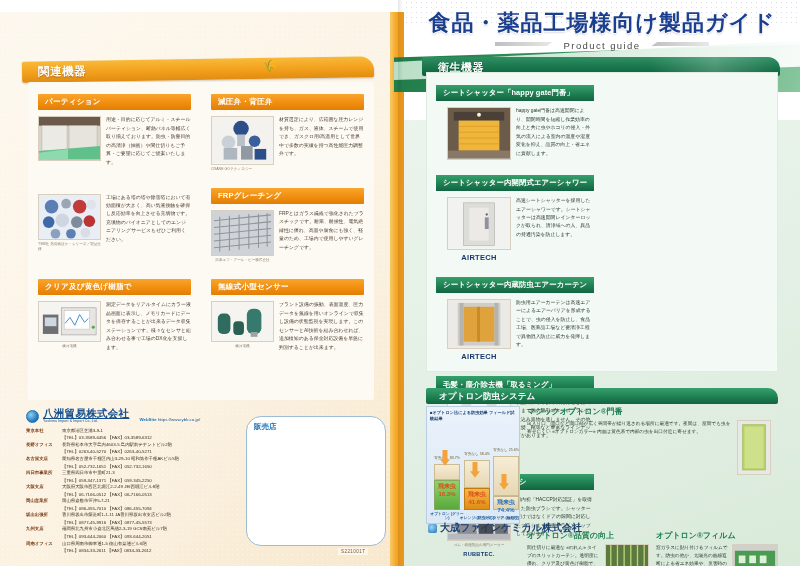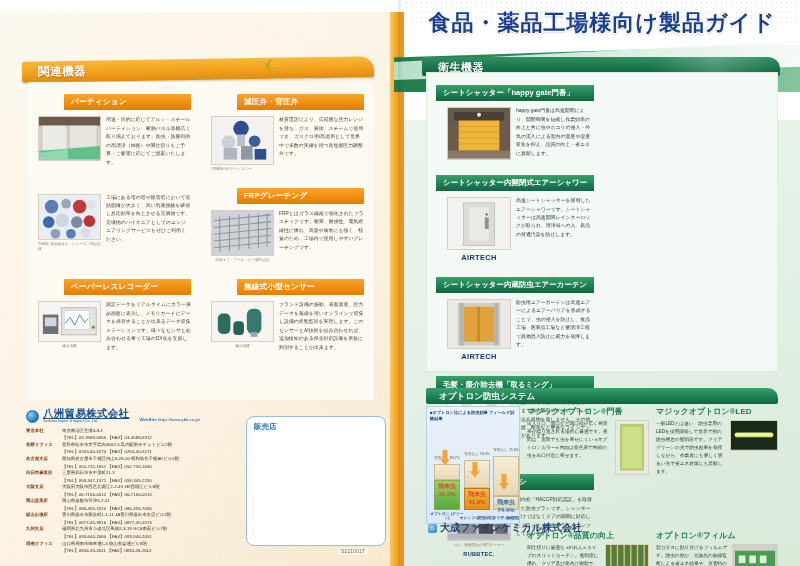--- a/index.html
+++ b/index.html
@@ -40,21 +40,21 @@
   }
   .left-body{
     position:absolute; left:28px; top:70px; width:346px; height:318px;
     background:#fdfaf4; border-radius:2px;
   }
   .cards-o{ position:absolute; left:0; top:0; width:346px; display:flex; flex-wrap:wrap; }
   .card-o{ width:173px; padding:12px 10px 4px 10px; }
   .cap-o{
     background: linear-gradient(180deg,#f9a52c 0%,#f08c0d 60%,#e07e06 100%);
     color:#fff; font-size:7.6px; font-weight:bold; padding:3.2px 7px;
-    border-radius:1px; letter-spacing:.2px; white-space:nowrap; overflow:hidden;margin-left:26px;
+    border-radius:1px; letter-spacing:.2px; white-space:nowrap; overflow:hidden;
   }
   .card-inner-o{ display:flex; gap:5px; margin-top:6px; }
   .thumb-o{ width:63px; flex:0 0 63px; }
   .ph{ width:100%; border:1px solid #d9cfc0; display:block; }
   .body-o{ flex:1; font-size:4.9px; line-height:1.72; color:#4a3a2a; letter-spacing:.02px; }
   .mini-credit{ font-size:3.6px; color:#8a7a66; margin-top:2px; line-height:1.3; text-align:center; }
   .mini-credit.left{ text-align:left; }
 
   
   .company{
@@ -71,21 +71,21 @@
   .co-web{ font-size:4.4px; color:#16508f; margin-left:6px; padding-bottom:1px; }
   .co-web b{ color:#1b74b8; }
   .addr{ margin-top:5px; }
   .addr-row{ display:flex; font-size:4.4px; line-height:1.45; color:#3b2f22; margin-bottom:1.4px; }
   .addr-label{ flex:0 0 36px; font-weight:bold; color:#7a3a12; }
   .addr-text{ flex:1; }
   .addr-tel{ padding-left:36px; font-size:4.4px; line-height:1.45; color:#3b2f22; }
 
   .dealer{
     position:absolute; left:246px; top:404px; width:140px; height:130px;
-    border:1px solid #9dbcd6; border-radius:8px; background:#ffffff;
+    border:1px solid #9dbcd6; border-radius:15px; background:#ffffff;
   }
   .dealer .dl{ position:absolute; left:7px; top:5px; font-size:7.5px; font-weight:bold; color:#1b74b8; }
   .pagecode{
     position:absolute; left:338px; top:536px; font-size:4.6px;
     color:#6b5a44; letter-spacing:.4px; background:#fdf6e8; padding:1px 3px;
   }
 
   
   .right-page{
     position:absolute; left:404px; top:0; width:396px; height:566px;
@@ -301,21 +301,21 @@
                     <path d="M57 2 L57 37"></path>
                 </g>
               </svg>
               <div class="mini-credit">日本エフ・アール・ピー株式会社</div>
             </div>
             <div class="body-o">FRPとはガラス繊維で強化されたプラスチックです。耐薬、耐候性、電気絶縁性に優れ、高温や腐食にも強く、軽量のため、工場内で使用しやすいグレーチングです。</div>
           </div>
         </div>
 
         <div class="card-o">
-          <div class="cap-o">ペーパーレスレコーダー</div>
+          <div class="cap-o">クリア及び黄色げ樹脂で</div>
           <div class="card-inner-o">
             <div class="thumb-o">
               <svg class="ph" viewBox="0 0 63 40">
                 <rect width="63" height="40" fill="#f6f4f0"></rect>
                 <rect x="4" y="13" width="16" height="20" fill="#6d6f72"></rect>
                 <rect x="6" y="16" width="12" height="9" fill="#cfd8df"></rect>
                 <rect x="23" y="6" width="36" height="28" fill="#e7e5e1" stroke="#9a9a9a" stroke-width=".6"></rect>
                 <rect x="26" y="9" width="26" height="19" fill="#fff" stroke="#bbb" stroke-width=".5"></rect>
                 <path d="M27 22 L32 16 L37 24 L42 13 L47 21 L51 17" stroke="#2b7fbf" fill="none" stroke-width=".9"></path>
                 <circle cx="56" cy="26" r="1.6" fill="#5aa84a"></circle>
@@ -430,20 +430,25 @@
     </div>
     <div class="pagecode">S221001T</div>
   </div>
 
   <div class="right-page">
     <div class="rp-white"></div>
     <div class="rp-dots"></div>
     <div class="rp-wave1"></div>
     <div class="rp-wave2"></div>
     <div class="rp-title">食品・薬品工場様向け製品ガイド</div>
+    <div class="rp-sub">
+      <span class="bar l"></span>
+      <span>Product guide</span>
+      <span class="bar r"></span>
+    </div>
 
     <div class="sec-banner-g">
       <span class="lbl">衛生機器</span>
       <span class="deco"></span>
     </div>
 
     <div class="right-body">
       <div class="cards-g">
 
         <div class="card-g">
@@ -589,33 +594,20 @@
             <div style="flex:0 0 34px">
               <svg class="ph" viewBox="0 0 34 56">
                 <rect width="34" height="56" fill="#e8e8e4"></rect>
                 <rect x="5" y="4" width="24" height="48" fill="#b8d46a" stroke="#9ab84e" stroke-width=".8"></rect>
                 <rect x="7" y="6" width="20" height="44" fill="#cfe08a"></rect>
               </svg>
             </div>
           </div>
         </div>
 
-        <div class="opt-card">
-          <div class="opt-cap">マジックオプトロン®LED</div>
-          <div class="opt-inner">
-            <div class="opt-body">一般LEDとは違い、防虫専用のLEDを採用開発して世界で初の防虫構造の照明器です。クリアグリーンの光で防虫効果を発揮しながら、作業者にも優しく明るい光で省エネ対策にも貢献します。</div>
-            <div style="flex:0 0 48px">
-              <svg class="ph" viewBox="0 0 48 30">
-                <rect width="48" height="30" fill="#1a2a18"></rect>
-                <rect x="4" y="12" width="40" height="5" rx="2" fill="#d9e86a"></rect>
-                <rect x="4" y="13" width="40" height="2" fill="#f4ffb0"></rect>
-              </svg>
-            </div>
-          </div>
-        </div>
       </div>
 
       <div class="opt-row" style="margin-top:6px">
         <div class="opt-card" style="margin-left:101px; margin-right:7px">
           <div class="opt-cap">オプトロン®品質の向上</div>
           <div class="opt-inner">
             <div class="opt-body">間仕切りに最適な «のれん» タイプのスリットカーテン。透明度に優れ、クリア及び黄色げ樹脂で、出入りもスムーズです。</div>
             <div style="flex:0 0 44px">
               <svg class="ph" viewBox="0 0 44 52">
                 <rect width="44" height="52" fill="#5d7a3e"></rect>

